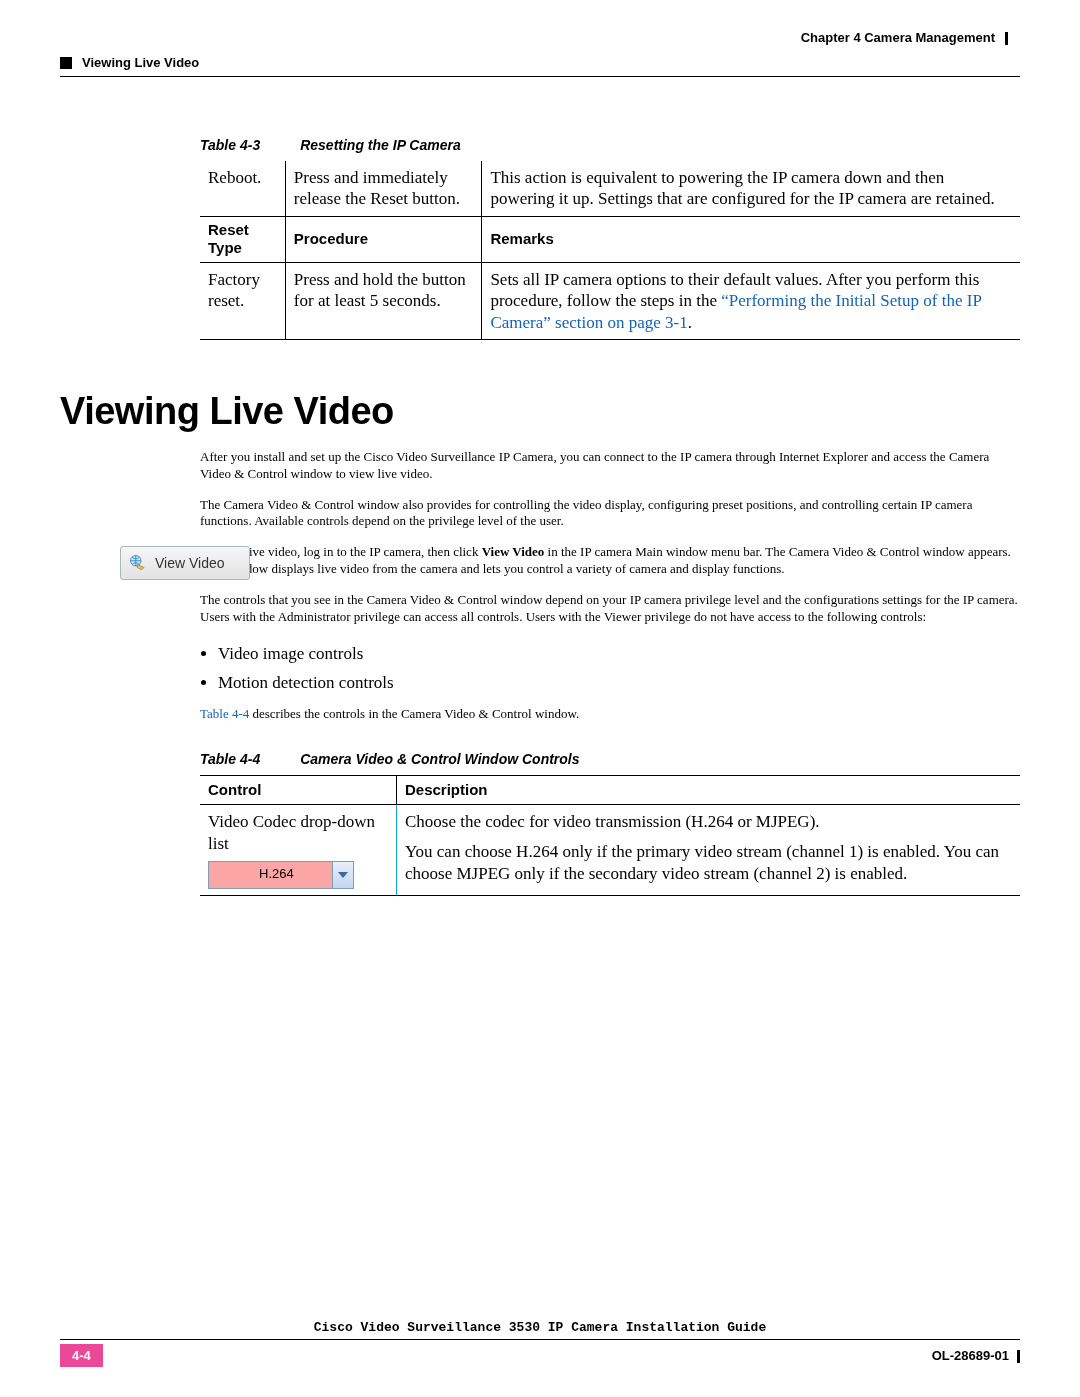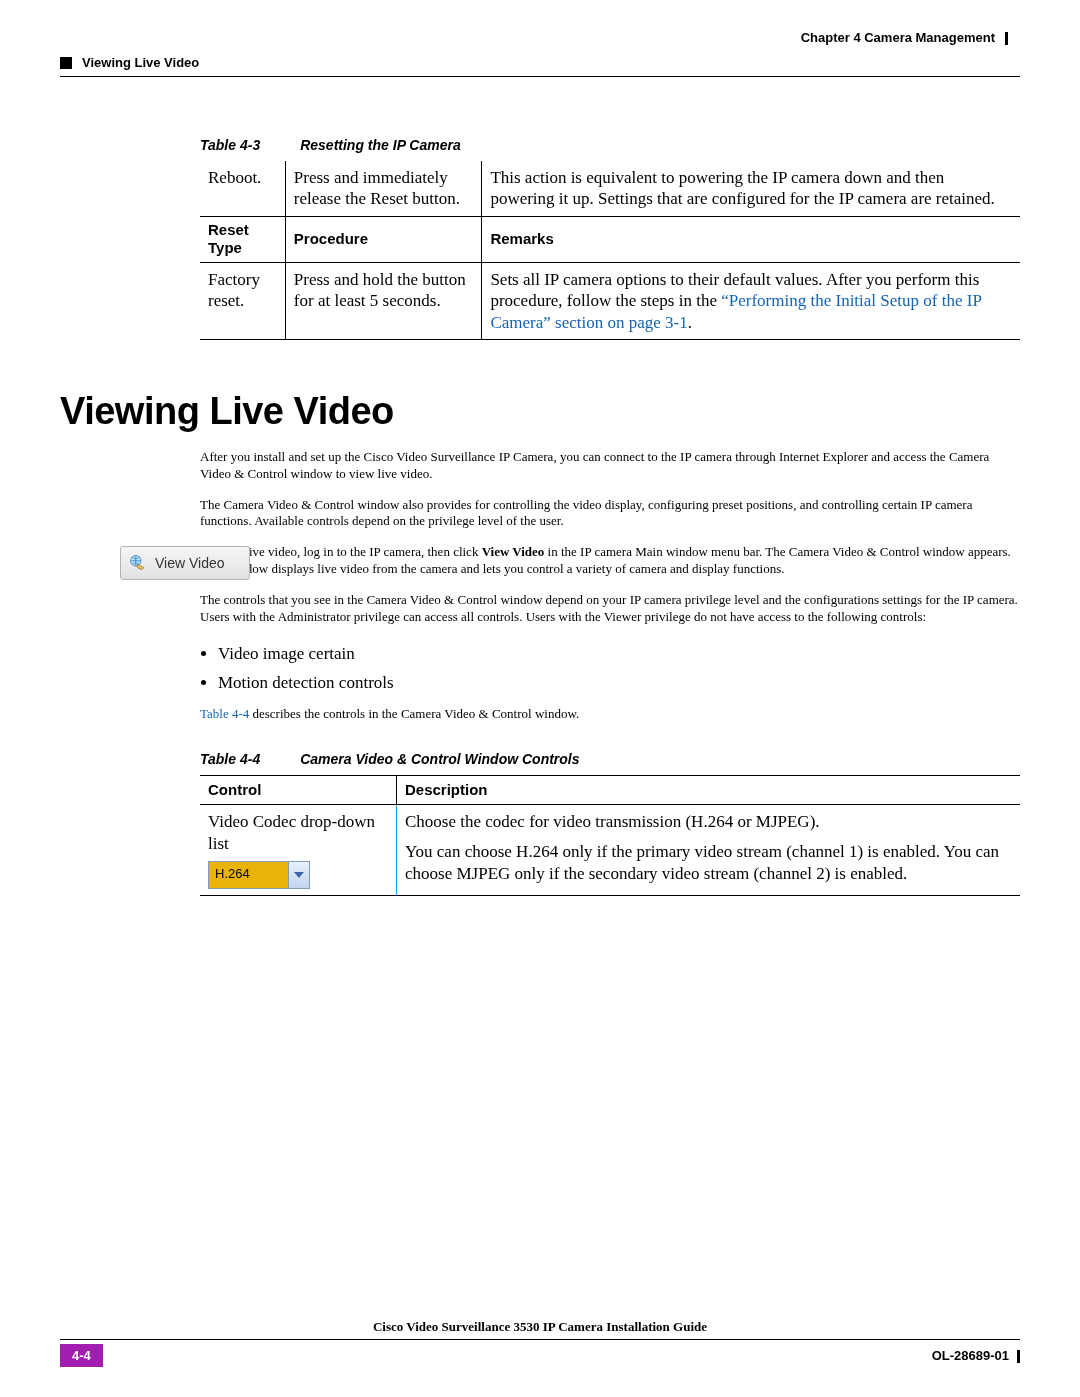--- a/index.html
+++ b/index.html
@@ -153,48 +153,49 @@
   table.controls-table td.col2 {
     vertical-align:top;
     border-bottom:1px solid #000;
     border-left:1px solid #0ea5e9;
     padding:6px 8px;
     margin-left:40px;
   }
   .codec-dd {
     width:100px; height:26px;
     border:1px solid #7e9db9;
-    background:#eab308;
+    background:#fca5a5;
     display:flex; align-items:center;
     font-family:Arial, sans-serif; font-size:13px;
     margin-top:6px;
+    padding-left:44px;
   }
   .codec-dd .val{flex:1; padding:0 6px;}
   .codec-dd .arrow{
     width:20px; height:100%;
     background:linear-gradient(#e8f0fb,#c3d5ef);
     border-left:1px solid #7e9db9;
     display:flex; align-items:center; justify-content:center;
     color:#3a65a6;
   }
 
   .footer {
     position:absolute;
     bottom:30px;
     left:60px; right:60px;
   }
   .footer-title {
     text-align:center;
-    font-family: Liberation Serif, serif;
+    font-family: Liberation Mono, monospace;
     font-weight: bold;
     font-size: 13px;
   }
   .footer-line { border:none; border-top:1px solid #000; margin:4px 0;}
   .footer-row{display:flex; align-items:center; justify-content:space-between; font-family:Arial,sans-serif; font-size:13px; font-weight:bold;}
-  .page-badge{background:#a21caf; color:#fff; padding:4px 12px;}
+  .page-badge{background:#ec4899; color:#fff; padding:4px 12px;}
   .footer-right .vsep2{display:inline-block; width:3px; height:13px; background:#000; margin-left:8px; vertical-align:middle;}
 </style>
 </head>
 <body>
 
 <div class="page">
   <div class="header-right">
     <span>Chapter 4      Camera Management</span><span class="vsep"></span>
   </div>
   <div class="header-left">
@@ -245,21 +246,21 @@
         <path d="M11 14l9 4-3 3-6-3z" fill="#e9c36b" stroke="#a07a1e"></path>
       </svg>
       <span>View Video</span>
     </div>
     <div class="content-indent">
       <p class="para">
         <span>To view live video, log in to the IP camera, then click </span><span class="bold">View Video</span><span> in the IP camera Main window menu bar. The Camera Video &amp; Control window appears. This window displays live video from the camera and lets you control a variety of camera and display functions.</span>
       </p>
       <p class="para">The controls that you see in the Camera Video &amp; Control window depend on your IP camera privilege level and the configurations settings for the IP camera. Users with the Administrator privilege can access all controls. Users with the Viewer privilege do not have access to the following controls:</p>
       <ul class="bullets">
-        <li>Video image certain</li>
+        <li>Video image controls</li>
         <li>Motion detection controls</li>
       </ul>
       <p class="para">
         <span class="link">Table 4-4</span><span> describes the controls in the Camera Video &amp; Control window.</span>
       </p>
 
       <div class="table-caption table4-caption">
         <span class="cap-num">Table 4-4</span><span>Camera Video &amp; Control Window Controls</span>
       </div>
       <table class="controls-table">

